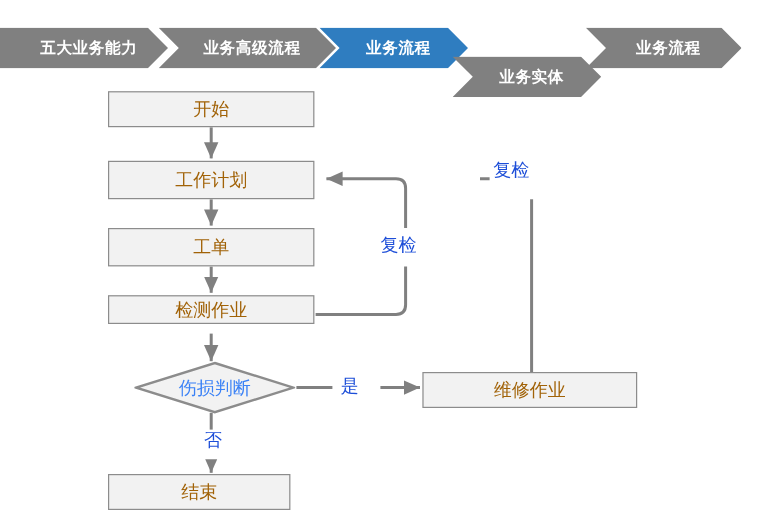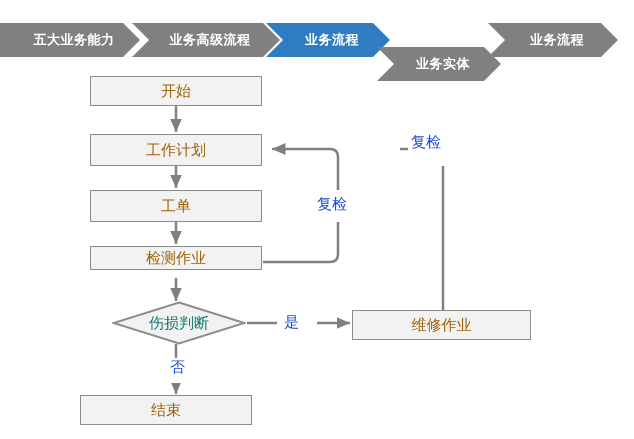--- a/index.html
+++ b/index.html
@@ -81,21 +81,21 @@
   }
   .diamond-shape {
     position: absolute;
     left: 0; top: 0;
     width: 100%;
     height: 100%;
   }
   .diamond-text {
     position: relative;
     z-index: 2;
-    color: #0f766e;
+    color: #3b82f6;
     font-size: 15px;
     white-space: nowrap;
   }
   .edge-label {
     position: absolute;
     color: #1d4ed8;
     font-size: 15px;
     white-space: nowrap;
     background: #ffffff;
     padding: 0 3px;
@@ -184,21 +184,21 @@
       <svg class="diamond-shape" viewBox="0 0 134 44" preserveAspectRatio="none">
         <polygon points="67,1.5 132.5,22 67,42.5 1.5,22" fill="#f2f2f2" stroke="#8c8c8c" stroke-width="2" vector-effect="non-scaling-stroke"></polygon>
       </svg>
       <span class="diamond-text">伤损判断</span>
     </div>
 
     <div class="node" style="left:352px; top:310px; width:179px; height:30px;">
       <span>维修作业</span>
     </div>
 
-    <div class="node" style="left:80px; top:395px; width:172px; height:30px;">
+    <div class="node" style="left:90px; top:395px; width:152px; height:30px;">
       <span>结束</span>
     </div>
 
     <div class="edge-label" style="left:314px; top:195px;">复检</div>
 
     <div class="edge-label" style="left:408px; top:133px;">复检</div>
 
     <div class="edge-label" style="left:281px; top:313px;">是</div>
 
     <div class="edge-label" style="left:167px; top:358px;">否</div>

